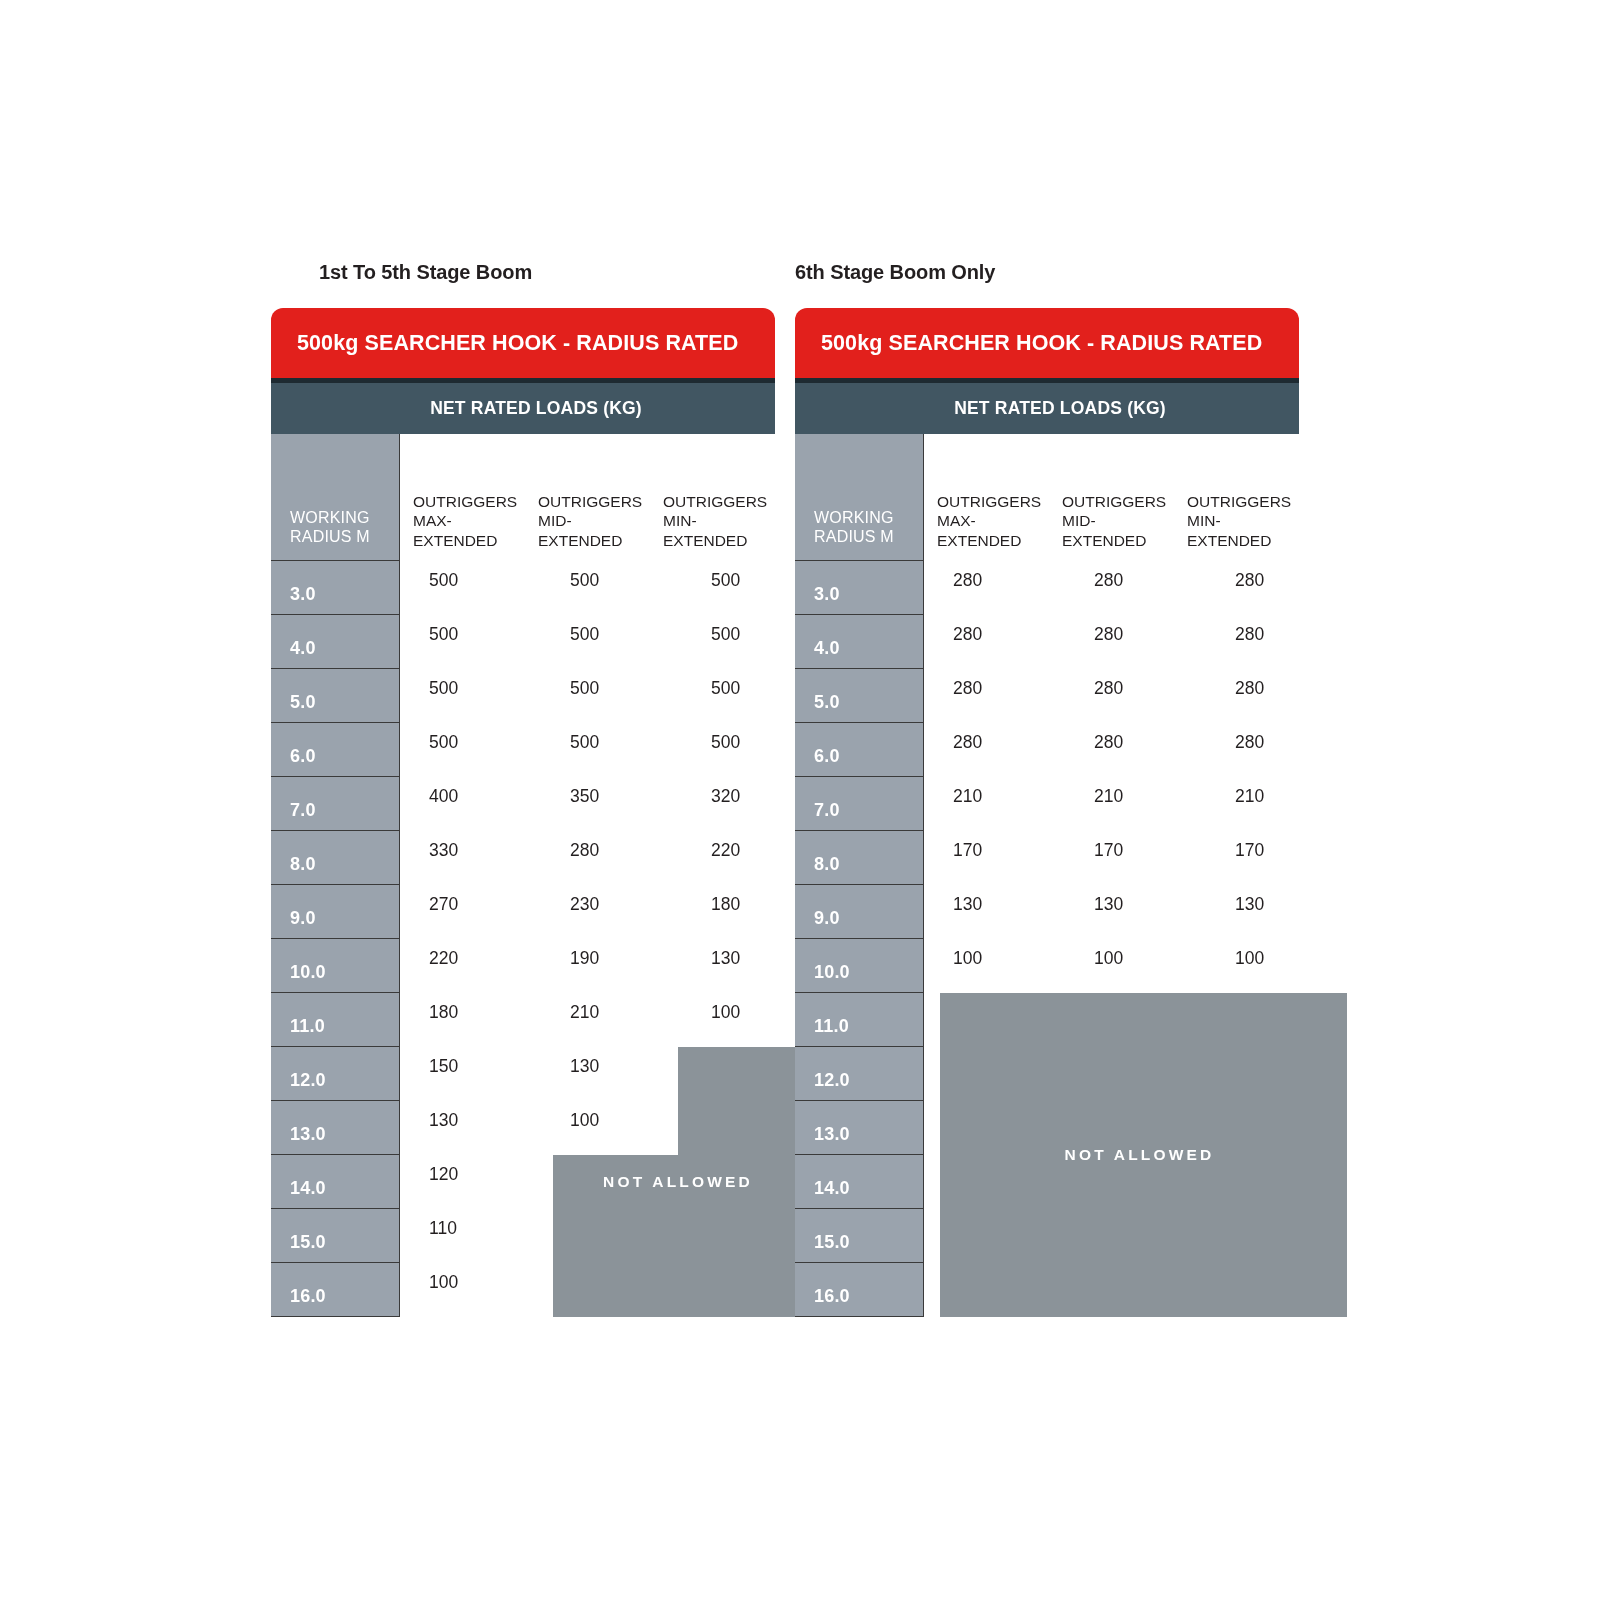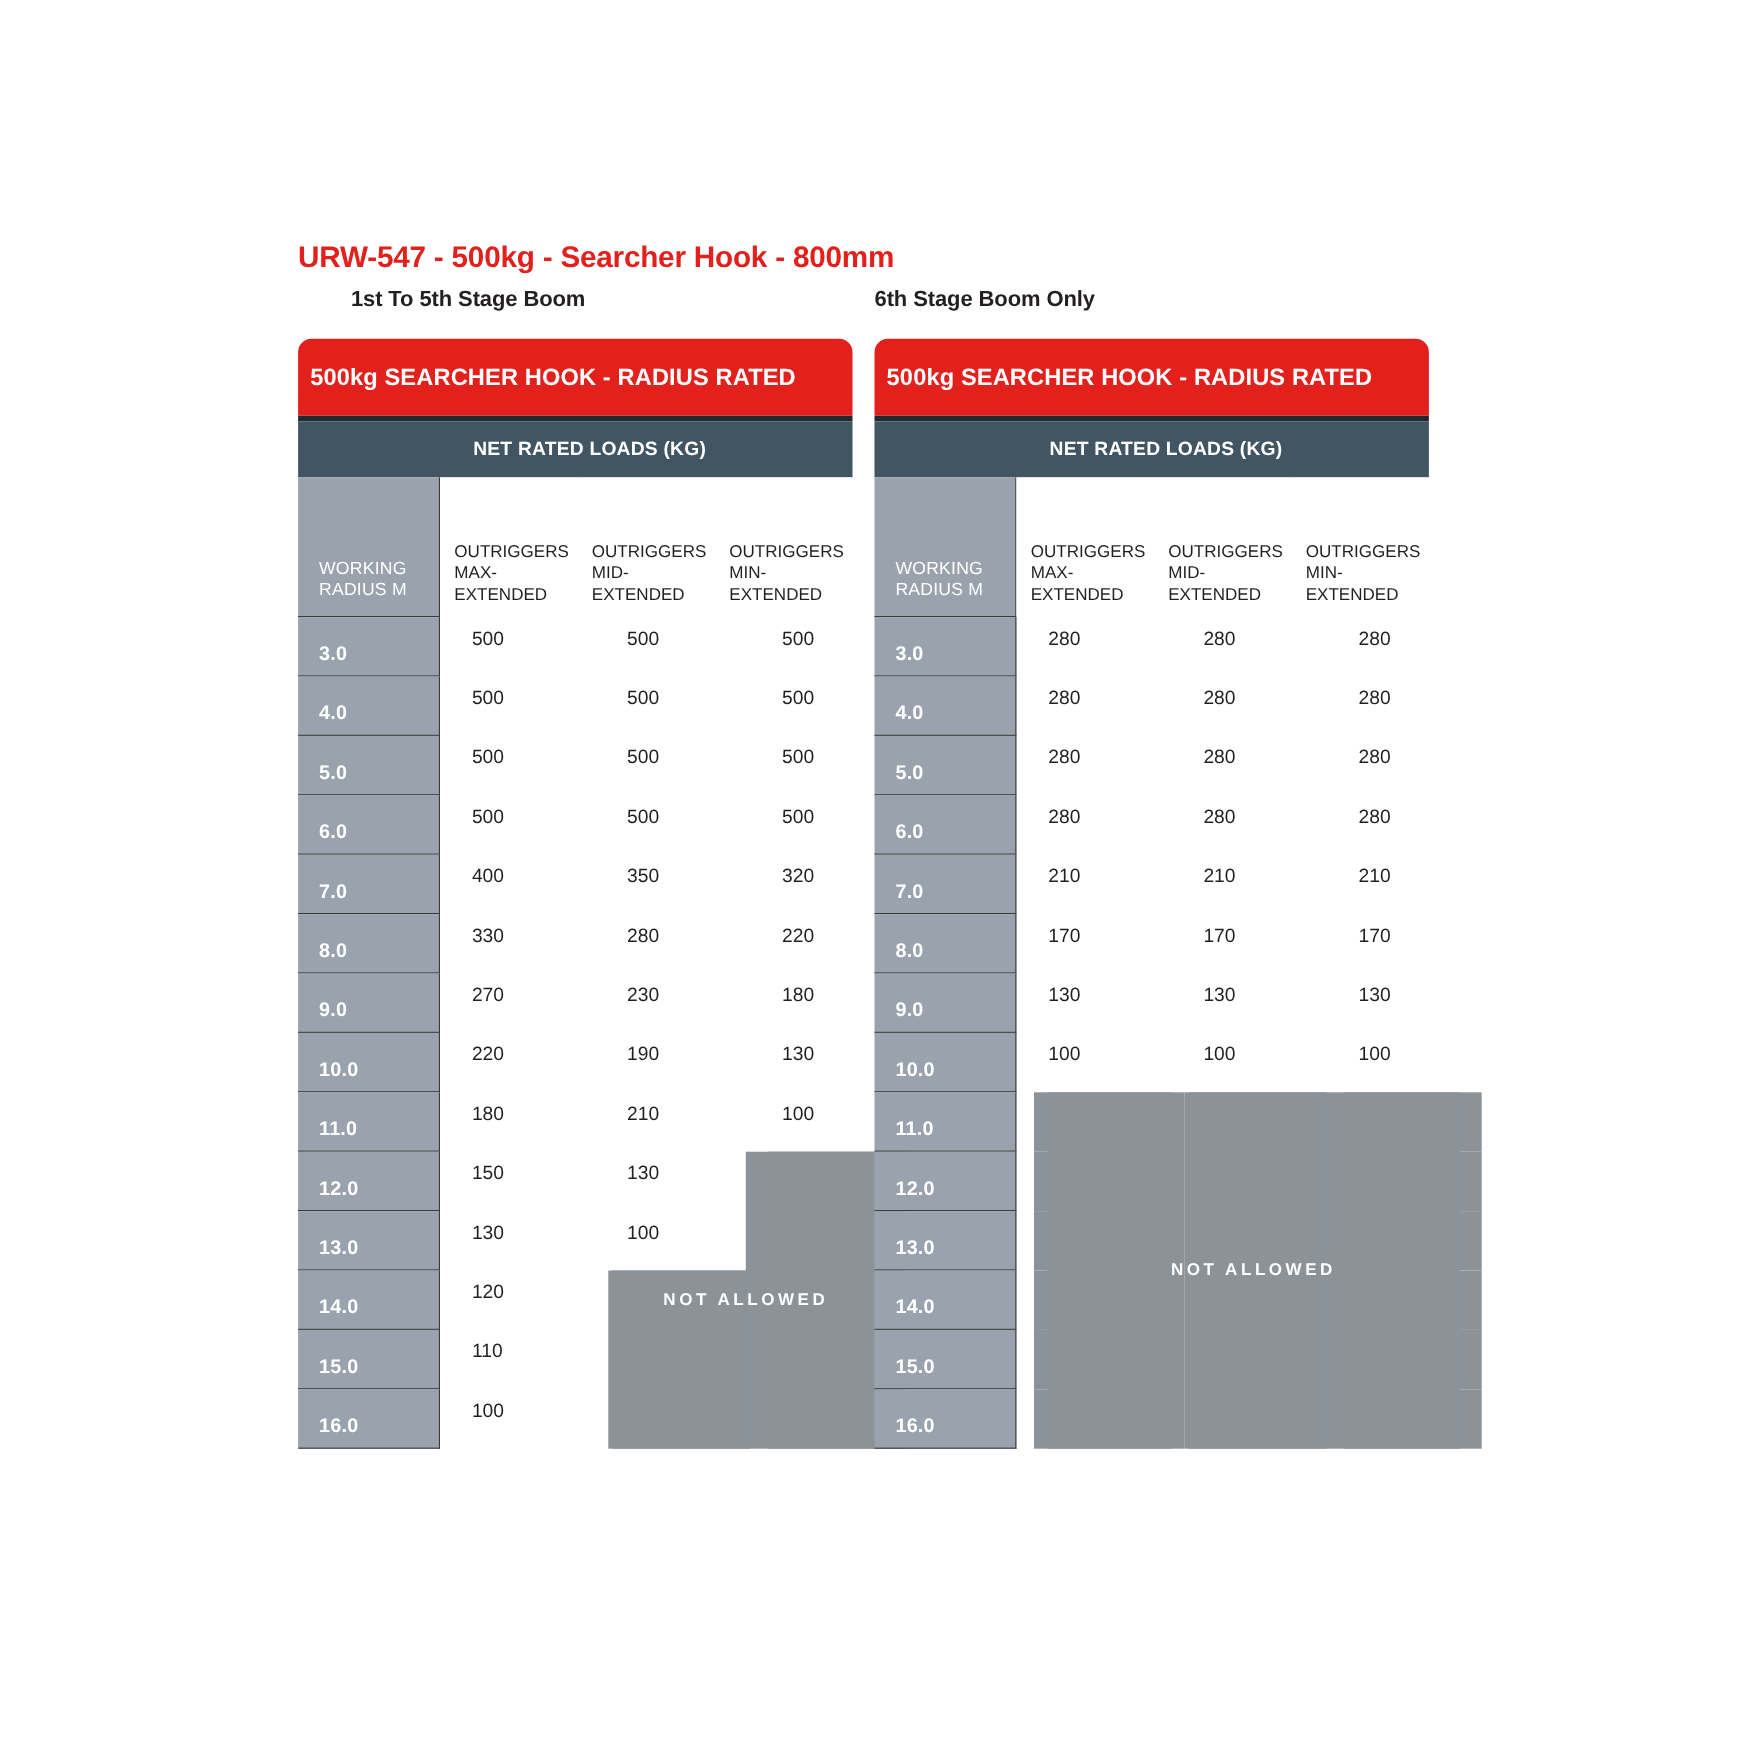--- a/index.html
+++ b/index.html
@@ -54,21 +54,21 @@
   }
   .tbl.left  { left: 271px; }
   .tbl.right { left: 795px; }
 
   .banner {
     height: 70px;
     background: #e2201c;
     border-radius: 12px 12px 0 0;
     display: flex;
     align-items: center;
-    padding-left: 11px;
+    padding-left: 26px;
     box-sizing: border-box;
   }
   .banner-text {
     color: #ffffff;
     font-size: 21.5px;
     font-weight: 700;
     letter-spacing: 0.1px;
     white-space: nowrap;
   }
   .banner-rule {
@@ -191,21 +191,20 @@
     color: #231f20;
     white-space: nowrap;
   }
   .footnote b { font-weight: 700; }
 </style>
 </head>
 <body>
 
 <div class="page">
 
-  <div class="main-title">URW-547 - 500kg - Searcher Hook - 800mm</div>
 
   <div class="sub-title left">1st To 5th Stage Boom</div>
   <div class="sub-title right">6th Stage Boom Only</div>
 
   <div class="tbl left">
     <div class="banner">
       <span class="banner-text">500kg SEARCHER HOOK - RADIUS RATED</span>
     </div>
     <div class="banner-rule"></div>
     <div class="subbanner">

